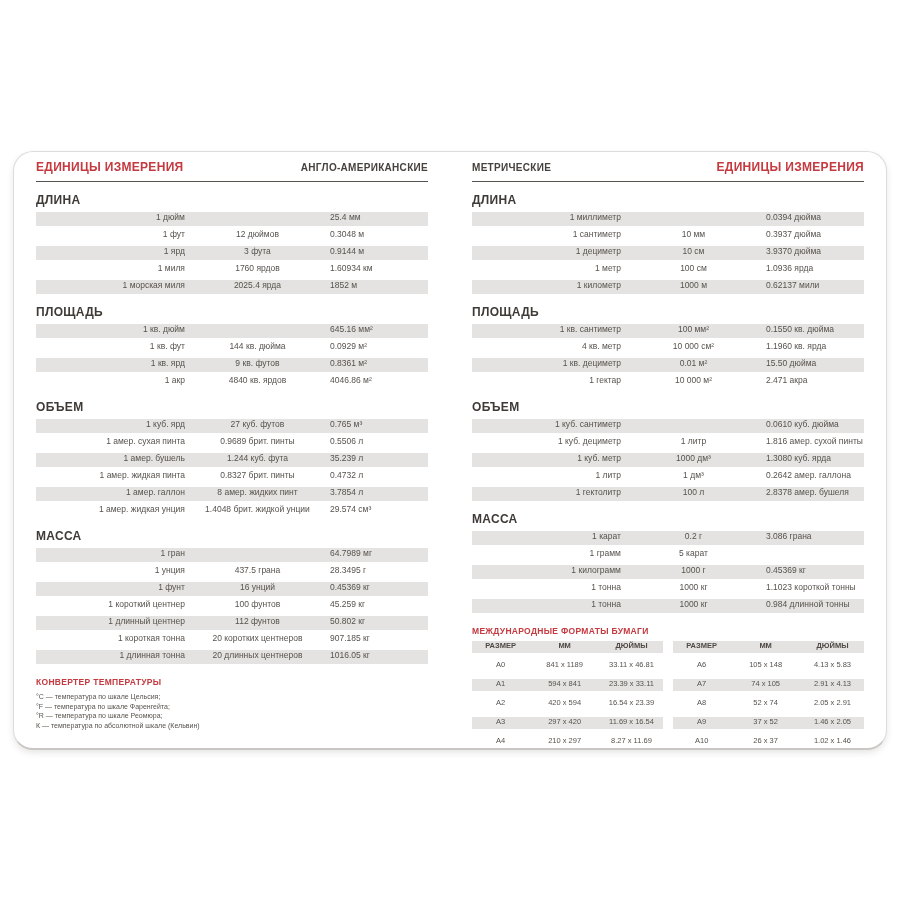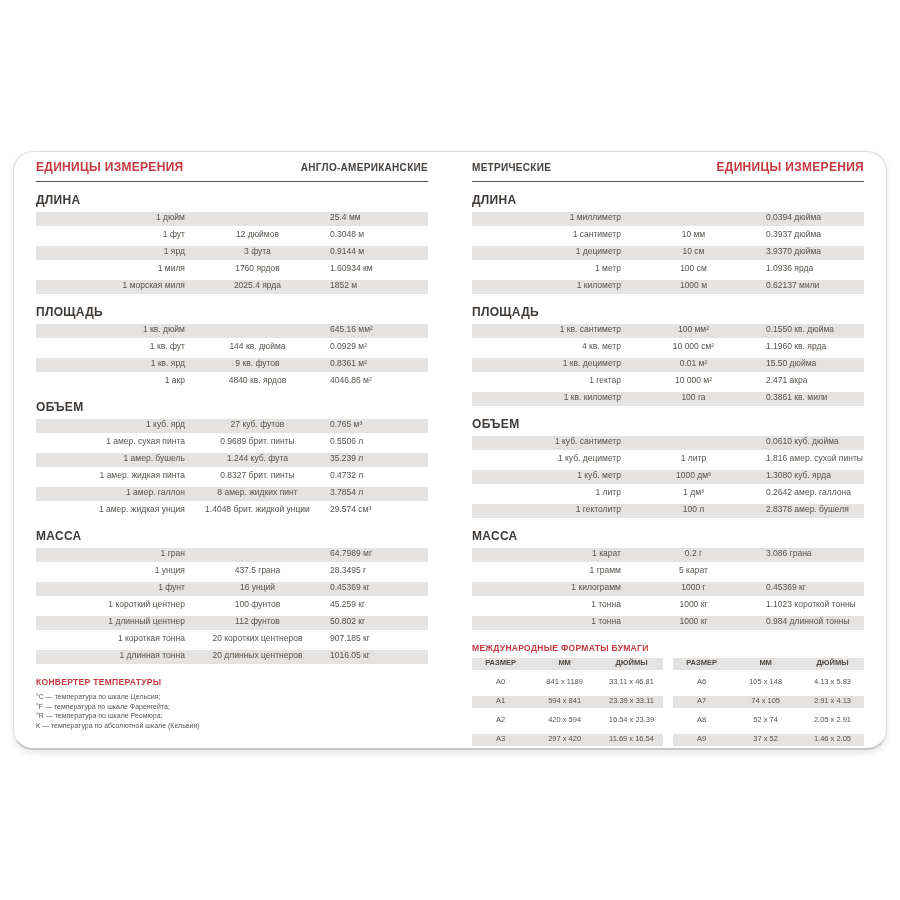--- a/index.html
+++ b/index.html
@@ -250,25 +250,20 @@
             <div class="trow">
               <span class="cell c0">1 кв. дециметр</span>
               <span class="cell c1">0.01 м²</span>
               <span class="cell c2">15.50 дюйма</span>
             </div>
             <div class="trow">
               <span class="cell c0">1 гектар</span>
               <span class="cell c1">10 000 м²</span>
               <span class="cell c2">2.471 акра</span>
             </div>
-            <div class="trow">
-              <span class="cell c0">1 кв. километр</span>
-              <span class="cell c1">100 га</span>
-              <span class="cell c2">0.3861 кв. мили</span>
-            </div>
           </div>
       </div>
 
       <div>
         <div class="sec-head">ОБЪЕМ</div>
         <div class="unit-tbl">
             <div class="trow">
               <span class="cell c0">1 куб. сантиметр</span>
               <span class="cell c1"></span>
               <span class="cell c2">0.0610 куб. дюйма</span>

